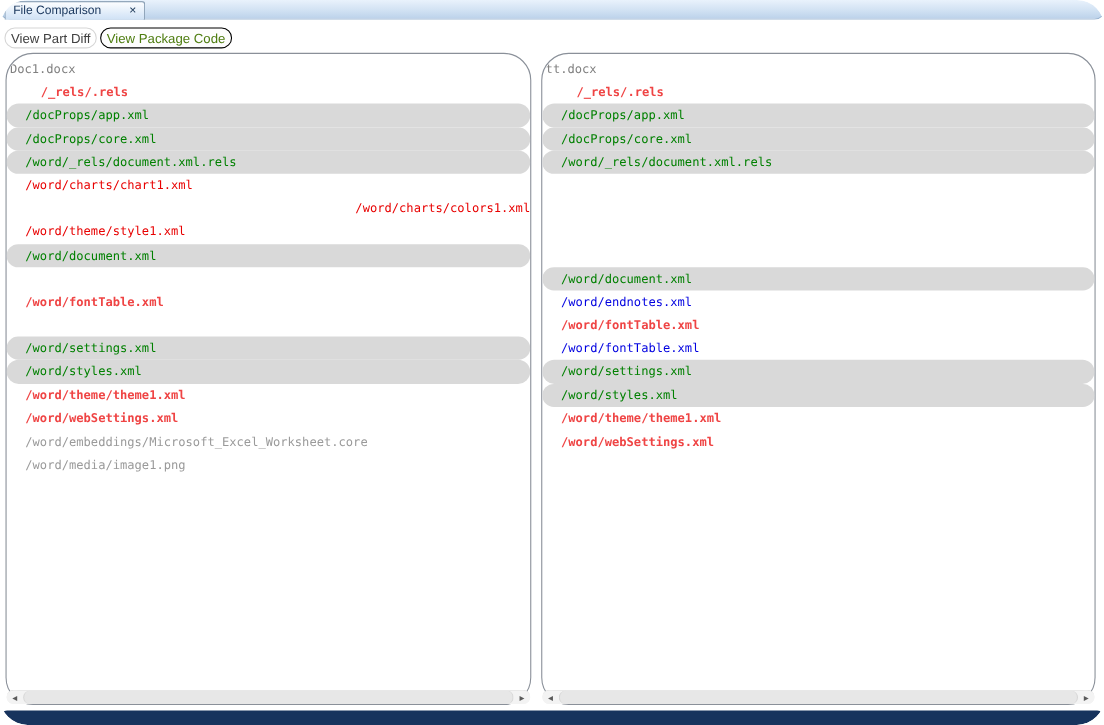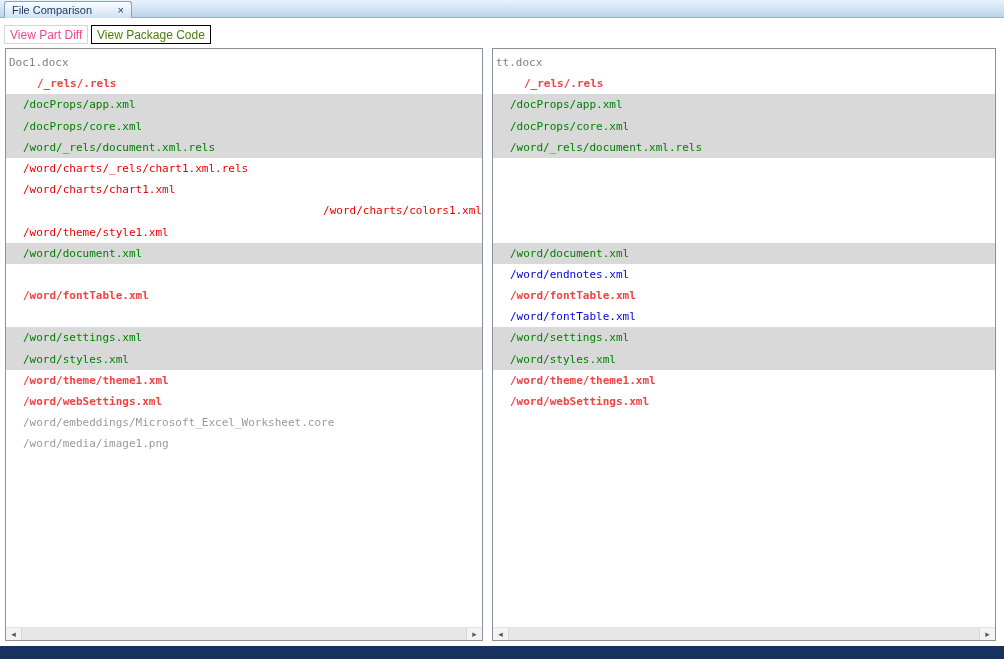--- a/index.html
+++ b/index.html
@@ -1,15 +1,15 @@
 <!DOCTYPE html>
 <html><head>
 <meta charset="utf-8">
 <style>
-  * { margin:0; padding:0; box-sizing:border-box; }
+  * { margin:0; padding:0; box-sizing:border-box;border-radius:25px; }
   html,body { width:1004px; height:659px; background:#ffffff; font-family:"Liberation Sans", sans-serif; }
   .app { position:relative; width:1004px; height:659px; background:#ffffff; overflow:hidden; }
 
   
   .tab-strip {
     position:absolute; top:0; left:0; right:0; height:18px;
     background:linear-gradient(180deg,#e9f2fc 0%,#cfe0f2 60%,#bcd2ea 100%);
     border-bottom:1px solid #96b1cf;
   }
   .tab {
@@ -21,21 +21,21 @@
   }
   .tab-label { font-size:11px; color:#1d3a60; white-space:nowrap; }
   .tab-close { margin-left:auto; font-size:11px; line-height:11px; color:#25405f; cursor:pointer; padding-left:8px; }
 
   
   .tool-btn {
     position:absolute; top:25px; height:19px;
     font-family:"Liberation Sans", sans-serif; font-size:12px;
     background:#ffffff; padding:0 5px; cursor:pointer; white-space:nowrap;
   }
-  .tool-btn.part-diff { left:4px; border:1px solid #d6d6d6; color:#ec4899; }
+  .tool-btn.part-diff { left:4px; border:1px solid #d6d6d6; color:#404040; }
   .tool-btn.package-code { left:91px; border:1px solid #000000; color:#4d7c0f; background:#fdfdfd; }
 
   
   .panes { position:absolute; top:48px; left:0; right:0; bottom:18px; }
   .pane { position:absolute; top:0; bottom:0; background:#ffffff; border:1px solid #8a9099; }
   .pane.left  { left:5px;  width:478px; }
   .pane.right { left:492px; width:504px; }
   .pane-content { position:absolute; top:0; left:0; right:0; bottom:13px; overflow:hidden; padding-top:3px; }
 
   .file-row {
@@ -85,21 +85,20 @@
   <div class="panes">
 
     <div class="pane left">
       <div class="pane-content">
         <div class="file-row header" style="padding-left:3px">Doc1.docx</div>
         <div>
             <div class="file-row s-same" style="padding-left: 31px;">/_rels/.rels</div>
             <div class="file-row s-modified hl" style="padding-left: 17px;">/docProps/app.xml</div>
             <div class="file-row s-modified hl" style="padding-left: 17px;">/docProps/core.xml</div>
             <div class="file-row s-modified hl" style="padding-left: 17px;">/word/_rels/document.xml.rels</div>
-            <div class="file-row s-removed" style="padding-left: 17px;">/word/charts/_rels/chart1.xml.rels</div>
             <div class="file-row s-removed" style="padding-left: 17px;">/word/charts/chart1.xml</div>
             <div class="file-row s-removed" style="padding-left: 17px; text-align: right;">/word/charts/colors1.xml</div>
             <div class="file-row s-removed" style="padding-left: 17px;">/word/theme/style1.xml</div>
             <div class="file-row s-modified hl" style="padding-left: 17px;">/word/document.xml</div>
             <div class="file-row s-blank" style="padding-left: 17px;"> </div>
             <div class="file-row s-same" style="padding-left: 17px;">/word/fontTable.xml</div>
             <div class="file-row s-blank" style="padding-left: 17px;"> </div>
             <div class="file-row s-modified hl" style="padding-left: 17px;">/word/settings.xml</div>
             <div class="file-row s-modified hl" style="padding-left: 17px;">/word/styles.xml</div>
             <div class="file-row s-same" style="padding-left: 17px;">/word/theme/theme1.xml</div>

